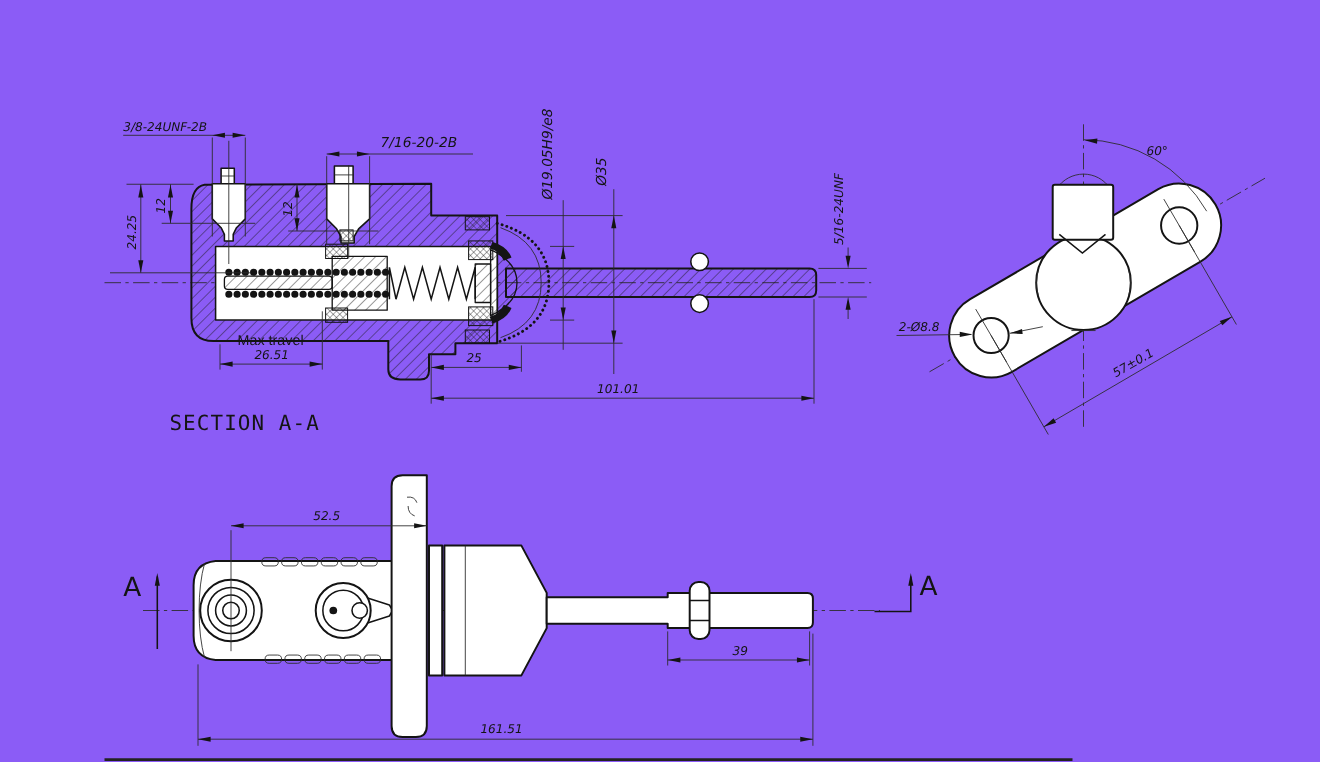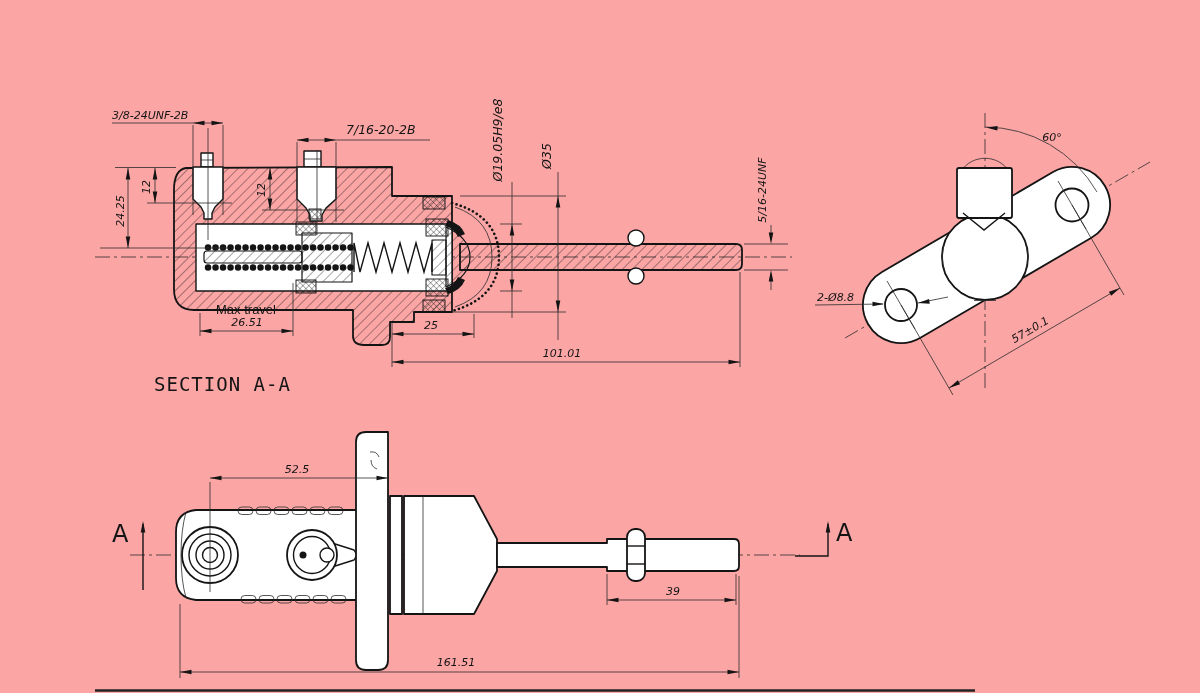--- a/index.html
+++ b/index.html
@@ -1,16 +1,16 @@
 <!DOCTYPE html>
 <html><head>
 <meta charset="utf-8">
 <style>
   html,body{margin:0;padding:0;background:#fff;}
-  #page{position:relative;width:1200px;height:693px;background:#fca5a5;overflow:hidden;
+  #page{position:relative;width:1200px;height:693px;background:#8b5cf6;overflow:hidden;
         font-family:"DejaVu Sans",sans-serif;}
   svg{position:absolute;left:0;top:0;}
   .olw {fill:#ffffff;stroke:#141414;stroke-width:1.8;stroke-linejoin:round}
   .olw2{fill:#ffffff;stroke:#141414;stroke-width:1.4;stroke-linejoin:round}
   .hb  {fill:url(#h);stroke:#141414;stroke-width:1.8;stroke-linejoin:round}
   .hb2 {fill:url(#h);stroke:#141414;stroke-width:1.2;stroke-linejoin:round}
   .xb  {fill:url(#xh);stroke:#141414;stroke-width:0.9}
   .thin{fill:none;stroke:#2b2b2b;stroke-width:0.8}
   .med {fill:none;stroke:#141414;stroke-width:1.4}
   .cl  {fill:none;stroke:#2b2b2b;stroke-width:0.8;stroke-dasharray:15 4 3 4}

